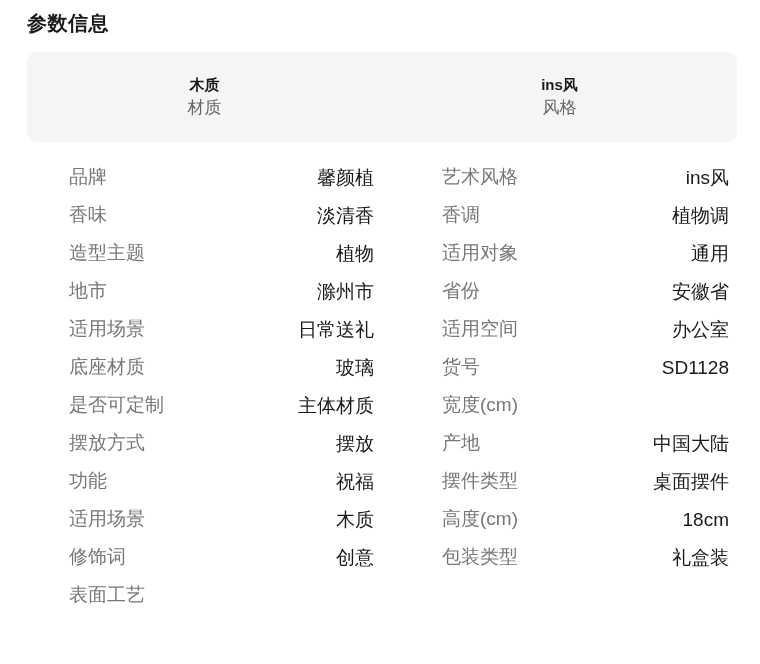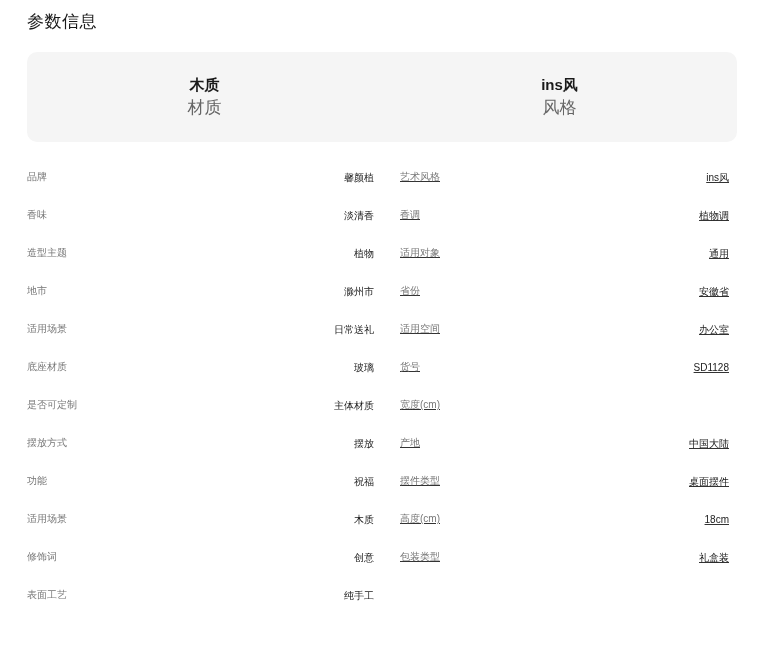--- a/index.html
+++ b/index.html
@@ -17,22 +17,22 @@
   .page {
     position: relative;
     width: 760px;
     height: 664px;
     box-sizing: border-box;
   }
   .section-title {
     position: absolute;
     left: 27px;
     top: 10px;
-    font-size: 17px;
-    font-weight: normal;
+    font-size: 20px;
+    font-weight: bold;
     color: #1a1a1a;
     letter-spacing: 0.5px;
   }
   .highlight-card {
     position: absolute;
     left: 27px;
     top: 52px;
     width: 710px;
     height: 90px;
     background: #f5f5f5;
@@ -61,27 +61,27 @@
     top: 168px;
     width: 710px;
     display: flex;
   }
   .params-col {
     width: 355px;
     box-sizing: border-box;
   }
   .params-col.right {
     padding-left: 18px;
-    text-decoration: underline;
   }
   .param-row {
     display: flex;
     align-items: flex-start;
     height: 38px;
-    font-size: 10px;
+    font-size: 19px;
+    margin-left: 42px;
   }
   .param-row.tall {
     height: auto;
     min-height: 38px;
   }
   .param-key {
     width: 100px;
     flex: 0 0 100px;
     color: #777777;
     line-height: 18px;
@@ -155,21 +155,20 @@
       <div class="param-row">
         <div class="param-key">适用场景</div>
         <div class="param-val">木质</div>
       </div>
       <div class="param-row">
         <div class="param-key">修饰词</div>
         <div class="param-val">创意</div>
       </div>
       <div class="param-row">
         <div class="param-key">表面工艺</div>
-        <div class="param-val">纯手工</div>
       </div>
     </div>
 
     <div class="params-col right">
       <div class="param-row">
         <div class="param-key">艺术风格</div>
         <div class="param-val">ins风</div>
       </div>
       <div class="param-row">
         <div class="param-key">香调</div>

